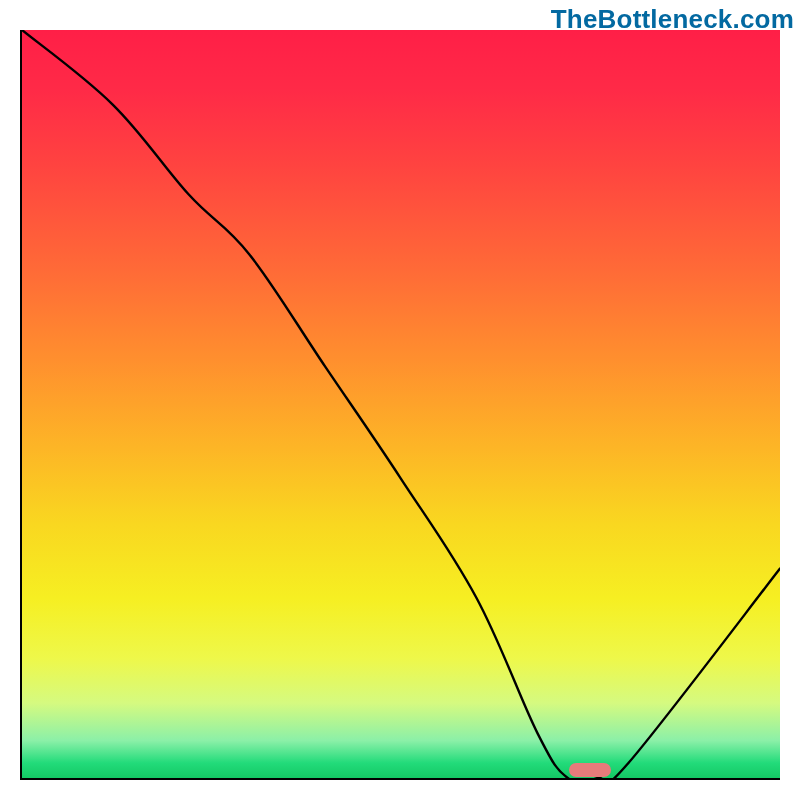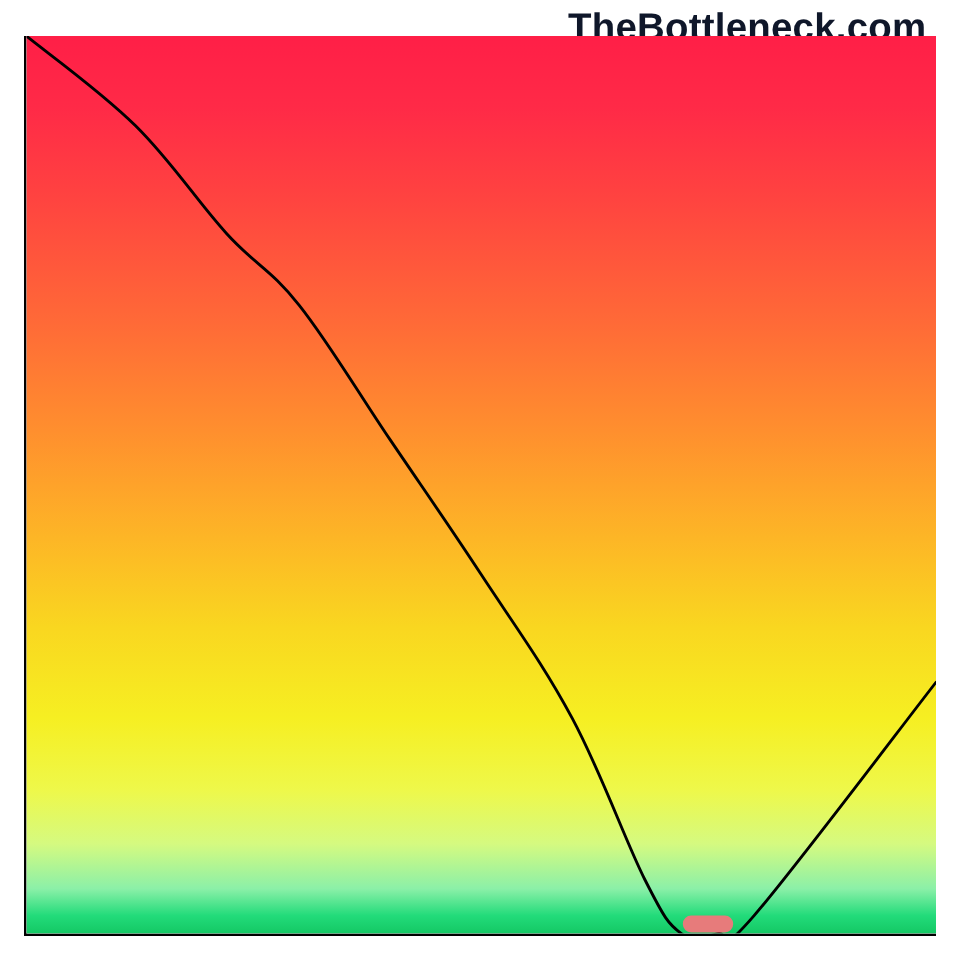--- a/index.html
+++ b/index.html
@@ -12,24 +12,24 @@
     overflow: hidden;
   }
   .frame {
     position: relative;
     width: 800px;
     height: 800px;
   }
   .watermark {
     position: absolute;
     top: 4px;
-    right: 28px;
-    font-size: 32px;
+    right: 6px;
+    font-size: 26px;
     font-weight: bold;
-    color: #0f172a;
+    color: #0369a1;
     font-family: Arial, Helvetica, sans-serif;
     letter-spacing: 0.2px;
   }
   .plot {
     position: absolute;
     left: 20px;
     top: 30px;
     width: 760px;
     height: 750px;
     border-left: 2.5px solid #000;

